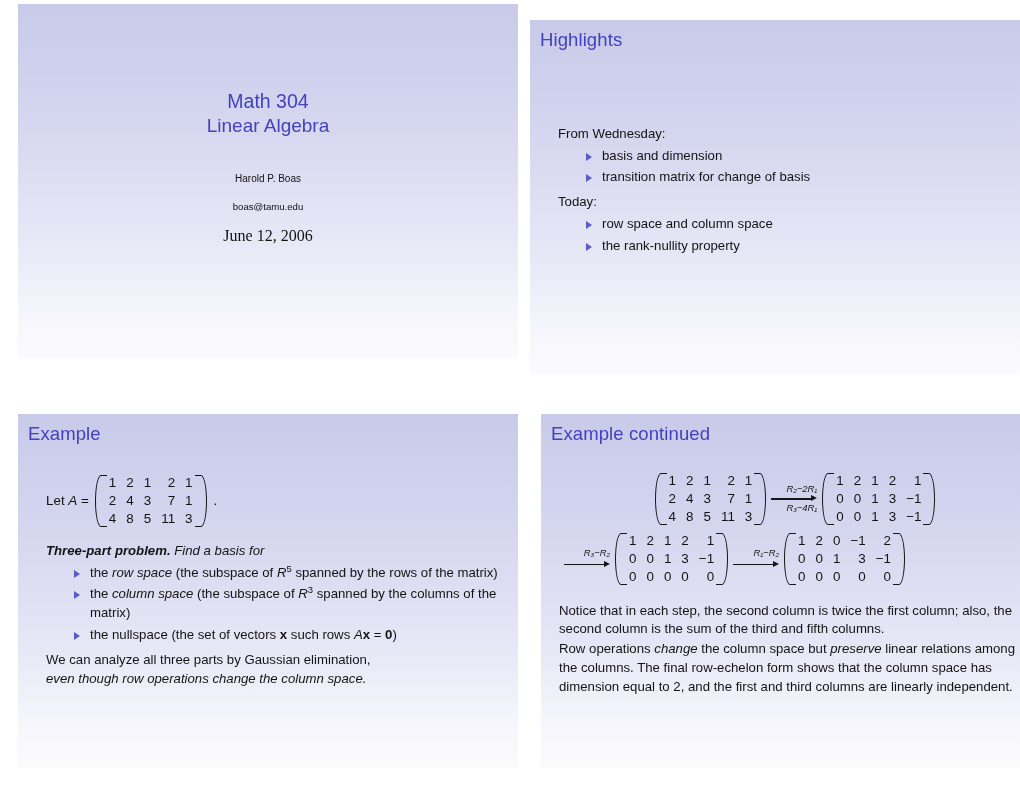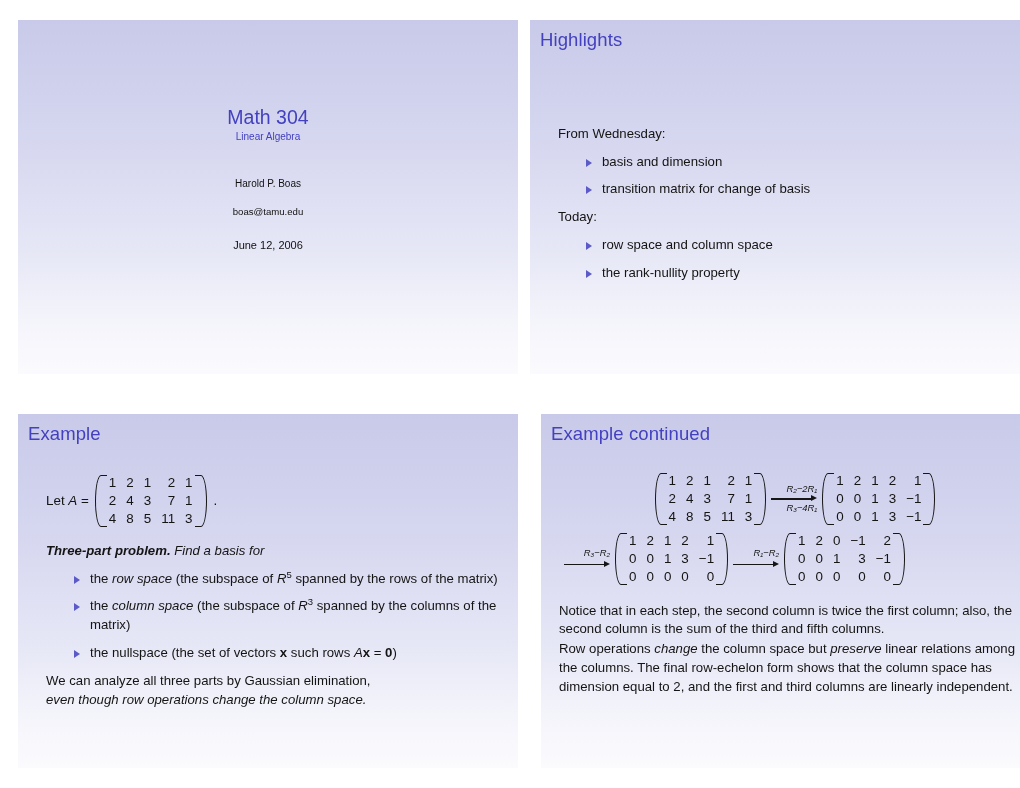--- a/index.html
+++ b/index.html
@@ -14,21 +14,21 @@
     font-family: "Liberation Sans", sans-serif;
     overflow: hidden;
   }
   .slide {
     position: absolute;
     width: 500px;
     height: 354px;
     background: linear-gradient(to bottom, #c9cae9 0%, #d3d4ee 28%, #e4e5f5 62%, #f4f4fb 85%, #fbfbfe 100%);
     overflow: hidden;
   }
-  #slide-title    { left: 18px;  top: 20px;  }
+  #slide-title    { left: 18px;  top: 4px;  }
   #slide-highlights { left: 530px; top: 20px; }
   #slide-example  { left: 18px;  top: 414px; }
   #slide-example-continued { left: 541px; top: 414px; }
 
   .slide-heading {
     position: absolute;
     left: 10px;
     top: 9px;
     font-size: 18.5px;
     color: #4341bf;
@@ -43,38 +43,39 @@
     top: 85px;
     text-align: center;
     color: #000;
   }
   .main-title {
     font-size: 19.5px;
     color: #4341bf;
     line-height: 1.25;
   }
   .subtitle {
-    font-size: 10px;
+    font-size: 19px;
     color: #4341bf;
     margin-top: 2px;
   }
   .author {
     font-size: 10px;
     margin-top: 36px;
     color: #111;
   }
   .email {
     font-size: 9.6px;
     margin-top: 17px;
     color: #111;
   }
   .date {
-    font-size: 11px;
-    margin-top: 22px;
+    font-size: 16px;
+    margin-top: 15px;
     color: #111;
+    font-family: Liberation Serif, serif;
   }
 
   
   .body {
     position: absolute;
     left: 28px;
     right: 14px;
     color: #141414;
     font-size: 13.2px;
     line-height: 1.42;
@@ -82,21 +83,21 @@
   #highlights-body { top: 105px; }
 
   .lead { margin: 0 0 1px 0; }
   ul.bullets {
     list-style: none;
     margin: 1px 0 6px 0;
     padding: 0 0 0 28px;
   }
   ul.bullets li {
     position: relative;
-    margin: 9px 0;
+    margin: 3px 0;
     padding-left: 16px;
   }
   .tri {
     position: absolute;
     left: 0;
     top: 6px;
     width: 0;
     height: 0;
     border-top: 4px solid transparent;
     border-bottom: 4px solid transparent;

